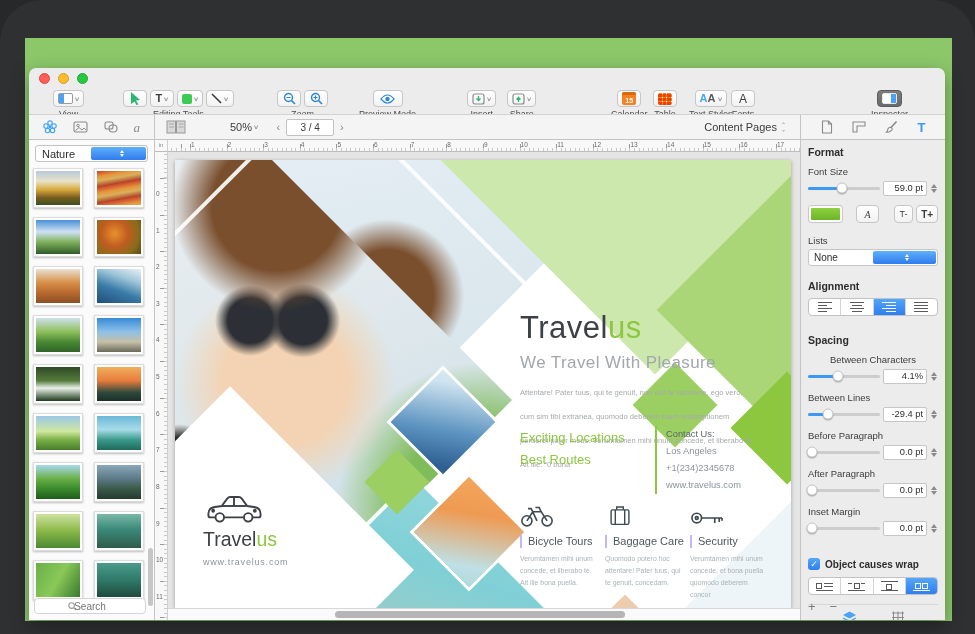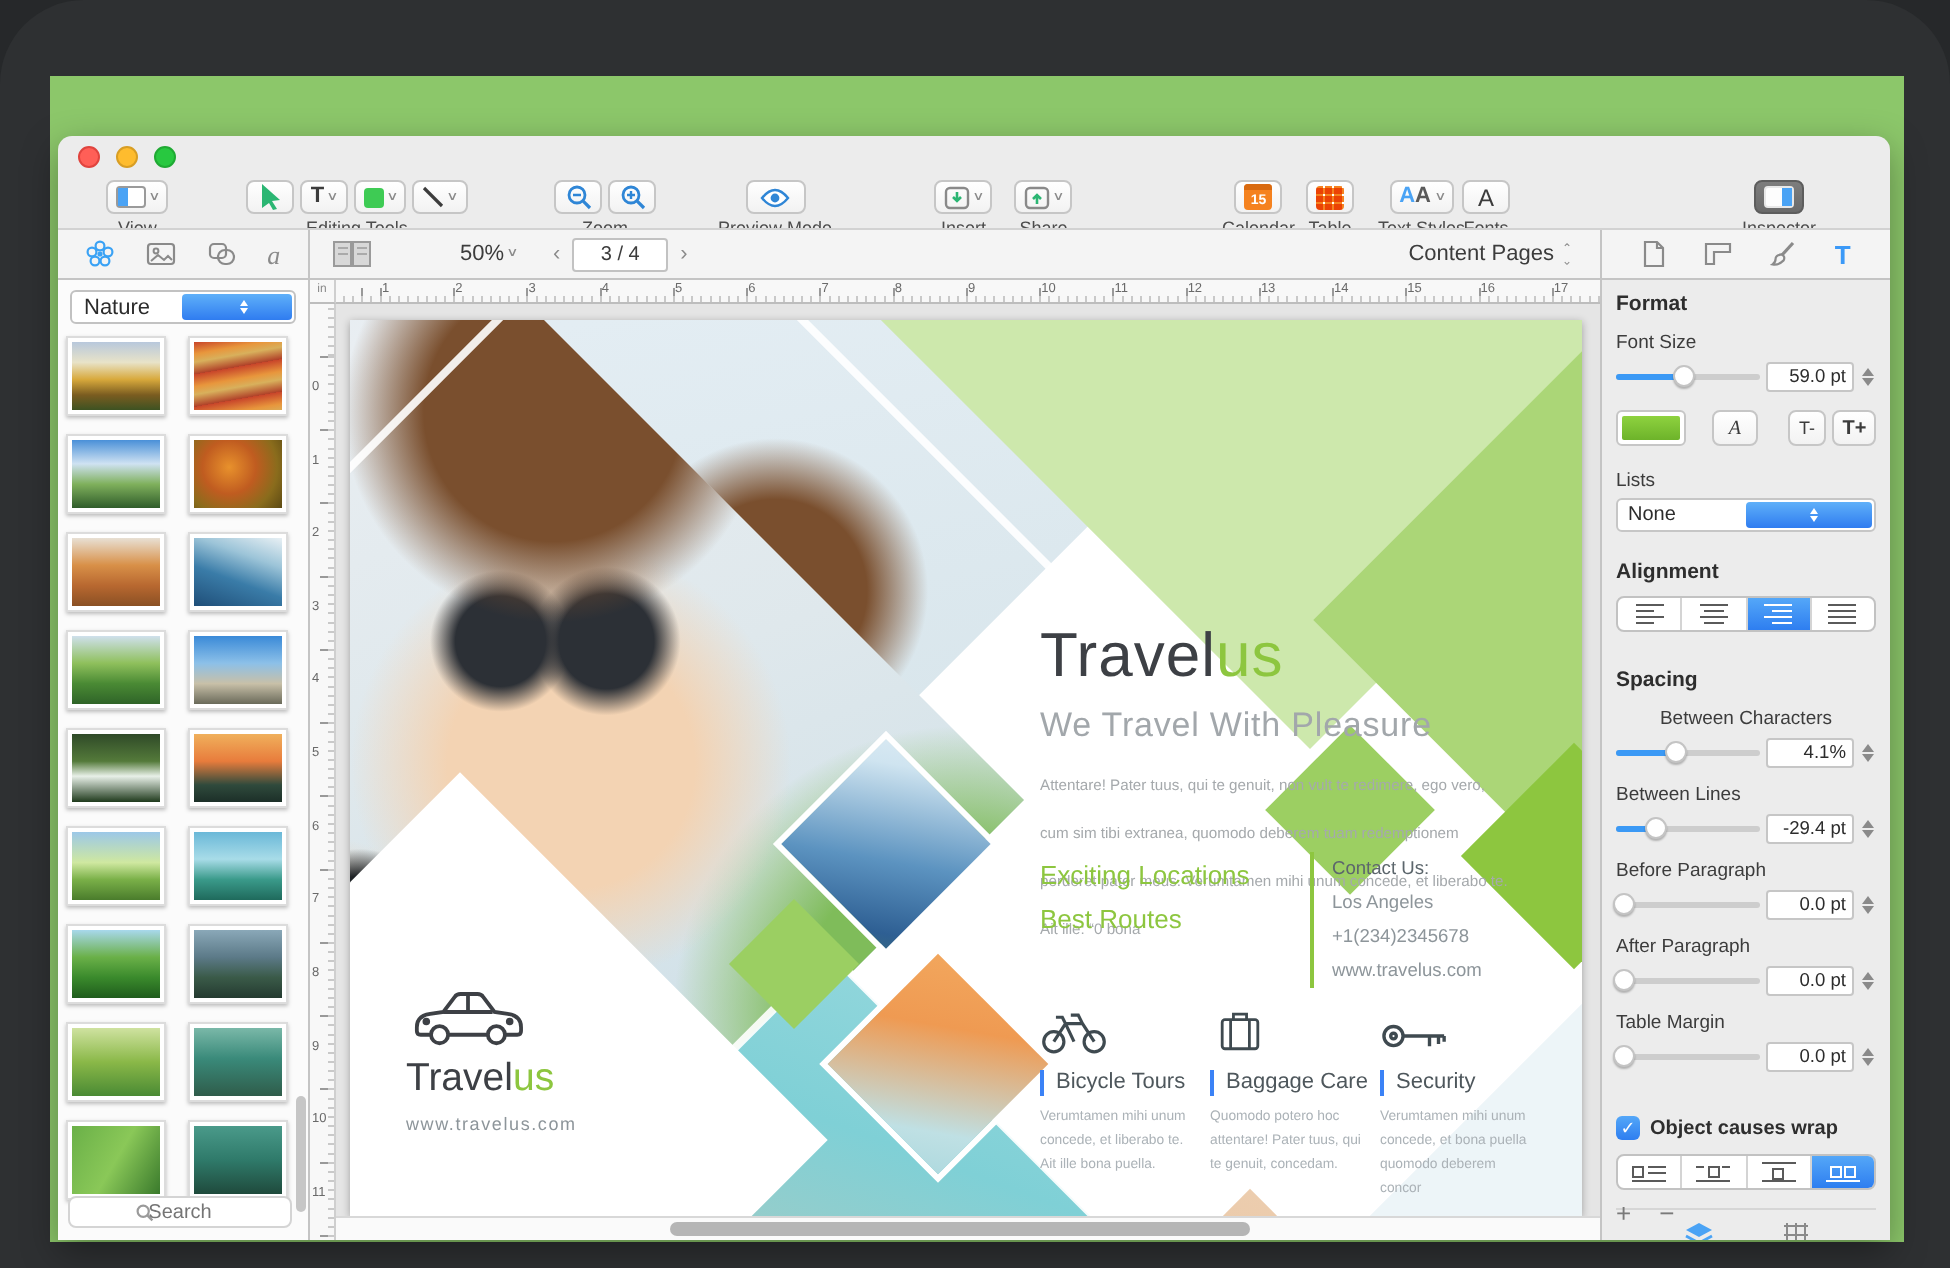--- a/index.html
+++ b/index.html
@@ -97,21 +97,21 @@
   .brand{position:absolute;left:345px;top:150px;font-size:31px;color:#3d4045;letter-spacing:.5px;}
   .brand b{color:#8dc63f;font-weight:normal;}
   .tagline{position:absolute;left:345px;top:193px;font-size:17px;color:#a2a7ab;font-weight:300;letter-spacing:.4px;}
   .bodytxt{position:absolute;left:345px;top:221px;width:236px;font-size:7.6px;line-height:24px;color:#a5a9ac;}
   .hilist{position:absolute;left:345px;top:267px;font-size:13px;line-height:21.5px;color:#8dc63f;}
   .contact{position:absolute;left:480px;top:266px;border-left:2px solid #8dc63f;padding-left:9px;font-size:9.3px;line-height:17px;color:#8d959a;}
   .contact div:first-child{color:#5c666c;}
   .features{position:absolute;left:345px;top:334px;display:flex;gap:6px;}
   .feat{width:79px;}
   .feat .fic{height:34px;display:flex;align-items:flex-end;}
-  .feat .ft{font-size:11px;color:#4e575c;border-left:2px solid #3b82f6;padding-left:6px;line-height:13px;margin:7px 0 5px;}
+  .feat .ft{font-size:11px;color:#4e575c;border-left:2px solid #c4b5fd;padding-left:6px;line-height:13px;margin:7px 0 5px;}
   .feat .fx{font-size:6.9px;line-height:12px;color:#abb2b7;}
   .logo{position:absolute;left:28px;top:328px;width:130px;}
   .logo .lbrand{font-size:19.5px;color:#3d4045;margin-top:4px;}
   .logo .lbrand b{color:#8dc63f;font-weight:normal;}
   .logo .lurl{font-size:9px;color:#8d959a;letter-spacing:.8px;margin-top:6px;}
 
   
   .rpanel{position:absolute;right:0;top:72px;width:145px;height:480px;background:#ececec;border-left:1px solid #c4c4c4;box-sizing:border-box;padding:6px 7px 0;font-size:10px;color:#3c3c3c;}
   .sec-title{font-size:10.5px;font-weight:bold;color:#2e2e2e;}
   .lbl{font-size:9.5px;color:#3c3c3c;}
@@ -718,21 +718,21 @@
             <div class="sl-track">
               <div class="sl-fill" style="width:5%"></div>
               <div class="sl-thumb" style="left:5%"></div>
             </div>
             <div class="sl-val">0.0 pt</div>
             <div class="stepper">
               <span class="tri up"></span>
               <span class="tri dn"></span>
             </div>
           </div>
-          <div class="lbl" style="margin-top:8px;">Table Margin</div>
+          <div class="lbl" style="margin-top:8px;">Inset Margin</div>
           <div class="sl-row">
             <div class="sl-track">
               <div class="sl-fill" style="width:5%"></div>
               <div class="sl-thumb" style="left:5%"></div>
             </div>
             <div class="sl-val">0.0 pt</div>
             <div class="stepper">
               <span class="tri up"></span>
               <span class="tri dn"></span>
             </div>

